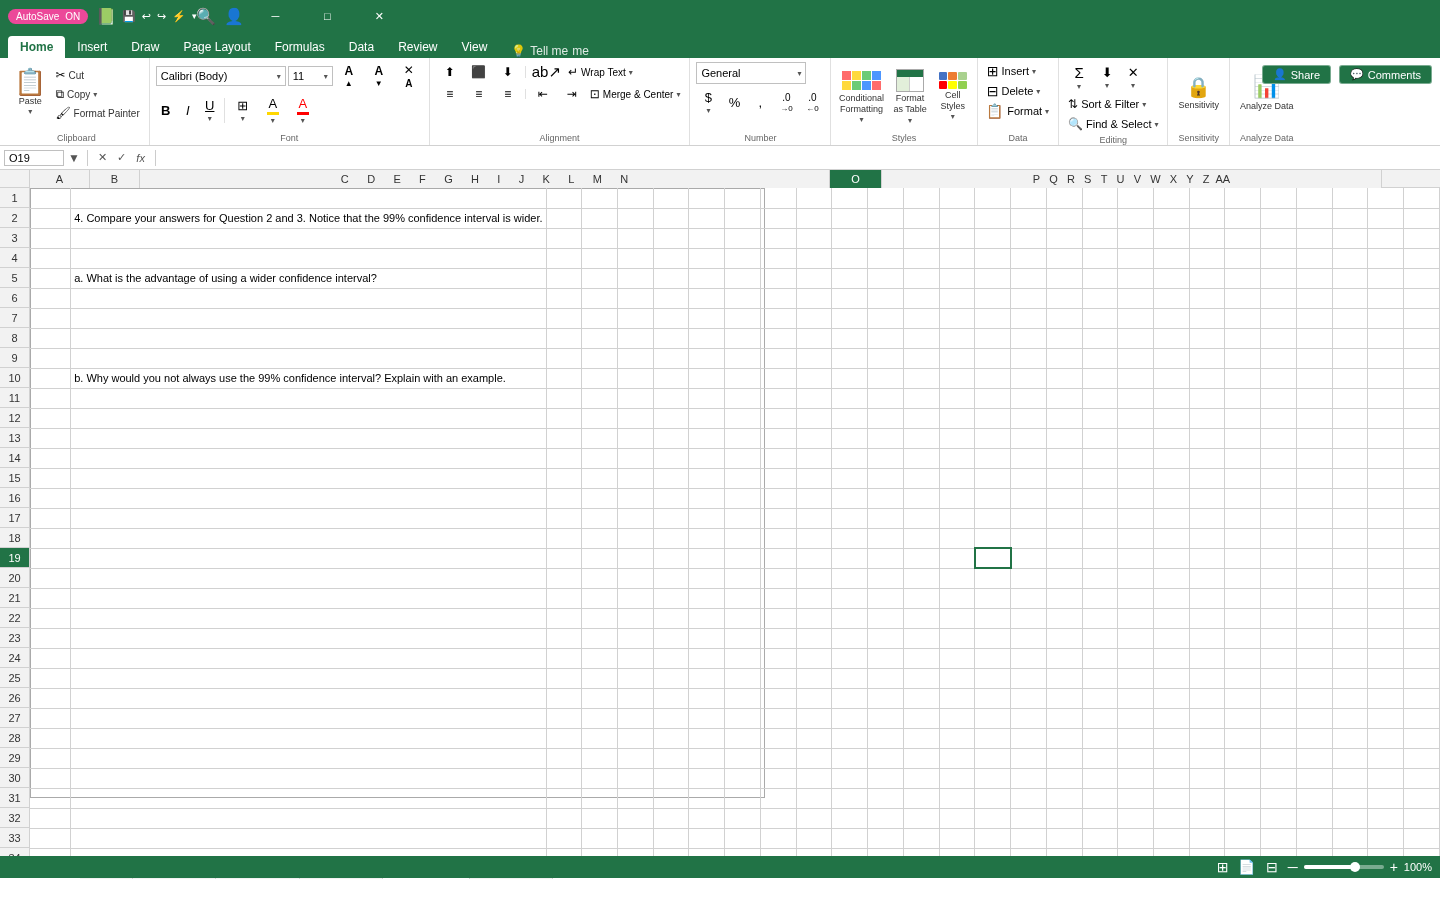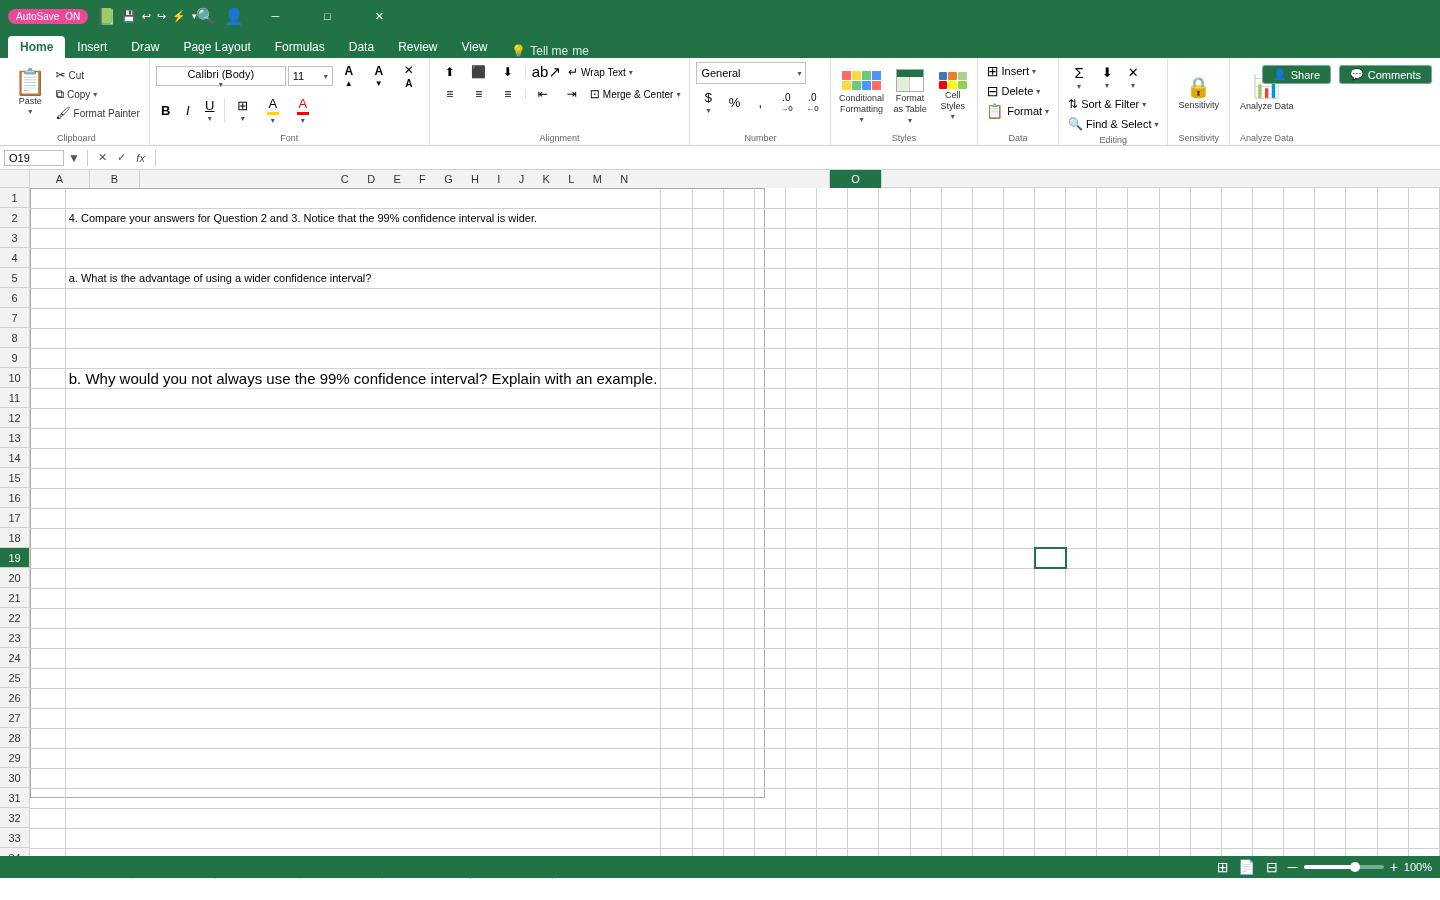--- a/index.html
+++ b/index.html
@@ -132,21 +132,20 @@
     }
     .font-name-box {
       border: 1px solid #c0c0c0;
       padding: 1px 4px;
       font-size: 11px;
       width: 130px;
       height: 20px;
       display: flex; align-items: center; justify-content: space-between;
       cursor: pointer;
       background: white;
-      flex-direction: column;
     }
     .font-size-box {
       border: 1px solid #c0c0c0;
       padding: 1px 4px;
       font-size: 11px;
       width: 45px;
       height: 20px;
       display: flex; align-items: center; justify-content: space-between;
       cursor: pointer;
       background: white;
@@ -678,20 +677,21 @@
 </div>
 
 <div style="display:flex;flex-direction:column;height:calc(900px - 32px - 26px - 88px - 24px - 44px);">
 
   <div id="col-headers">
     <div class="row-header-spacer"></div>
     <div class="col-header" style="width:60px;">A</div>
     <div class="col-header" style="width:50px;">B</div>
     <div class="col-header" style="width:690px;">C&nbsp;&nbsp;&nbsp;&nbsp;&nbsp;&nbsp;D&nbsp;&nbsp;&nbsp;&nbsp;&nbsp;&nbsp;E&nbsp;&nbsp;&nbsp;&nbsp;&nbsp;&nbsp;F&nbsp;&nbsp;&nbsp;&nbsp;&nbsp;&nbsp;G&nbsp;&nbsp;&nbsp;&nbsp;&nbsp;&nbsp;H&nbsp;&nbsp;&nbsp;&nbsp;&nbsp;&nbsp;I&nbsp;&nbsp;&nbsp;&nbsp;&nbsp;&nbsp;J&nbsp;&nbsp;&nbsp;&nbsp;&nbsp;&nbsp;K&nbsp;&nbsp;&nbsp;&nbsp;&nbsp;&nbsp;L&nbsp;&nbsp;&nbsp;&nbsp;&nbsp;&nbsp;M&nbsp;&nbsp;&nbsp;&nbsp;&nbsp;&nbsp;N</div>
     <div class="col-header selected" style="width:52px;">O</div>
+    <div class="col-header" style="width:500px;">P&nbsp;&nbsp;&nbsp;Q&nbsp;&nbsp;&nbsp;R&nbsp;&nbsp;&nbsp;S&nbsp;&nbsp;&nbsp;T&nbsp;&nbsp;&nbsp;U&nbsp;&nbsp;&nbsp;V&nbsp;&nbsp;&nbsp;W&nbsp;&nbsp;&nbsp;X&nbsp;&nbsp;&nbsp;Y&nbsp;&nbsp;&nbsp;Z&nbsp;&nbsp;AA</div>
   </div>
 
   <div style="display:flex;flex:1;overflow:hidden;">
 
     <div id="row-headers">
       <div class="row-header">1</div>
       <div class="row-header">2</div>
       <div class="row-header">3</div>
       <div class="row-header">4</div>
       <div class="row-header">5</div>
@@ -1018,21 +1018,21 @@
               <td></td>
               <td></td>
               <td></td>
               <td></td>
               <td></td>
               <td></td>
               <td></td>
             </tr>
             <tr>
               <td></td>
-              <td style="overflow: visible; white-space: nowrap;"><span style="font-size: 15px;">b. Why would you not always use the 99% confidence interval? Explain with an example.</span></td>
+              <td style="overflow: visible; white-space: nowrap;"><span style="font-size: 11px;">b. Why would you not always use the 99% confidence interval? Explain with an example.</span></td>
               <td></td>
               <td></td>
               <td></td>
               <td></td>
               <td></td>
               <td></td>
               <td></td>
               <td></td>
               <td></td>
               <td></td>

